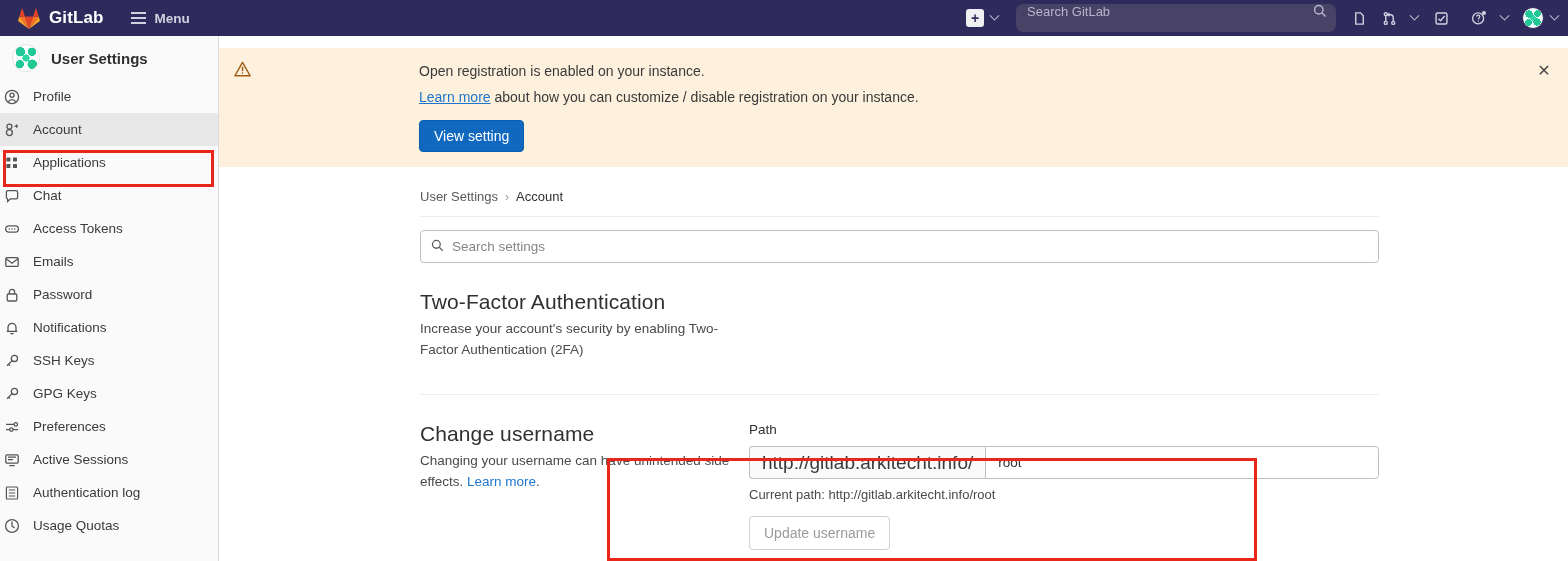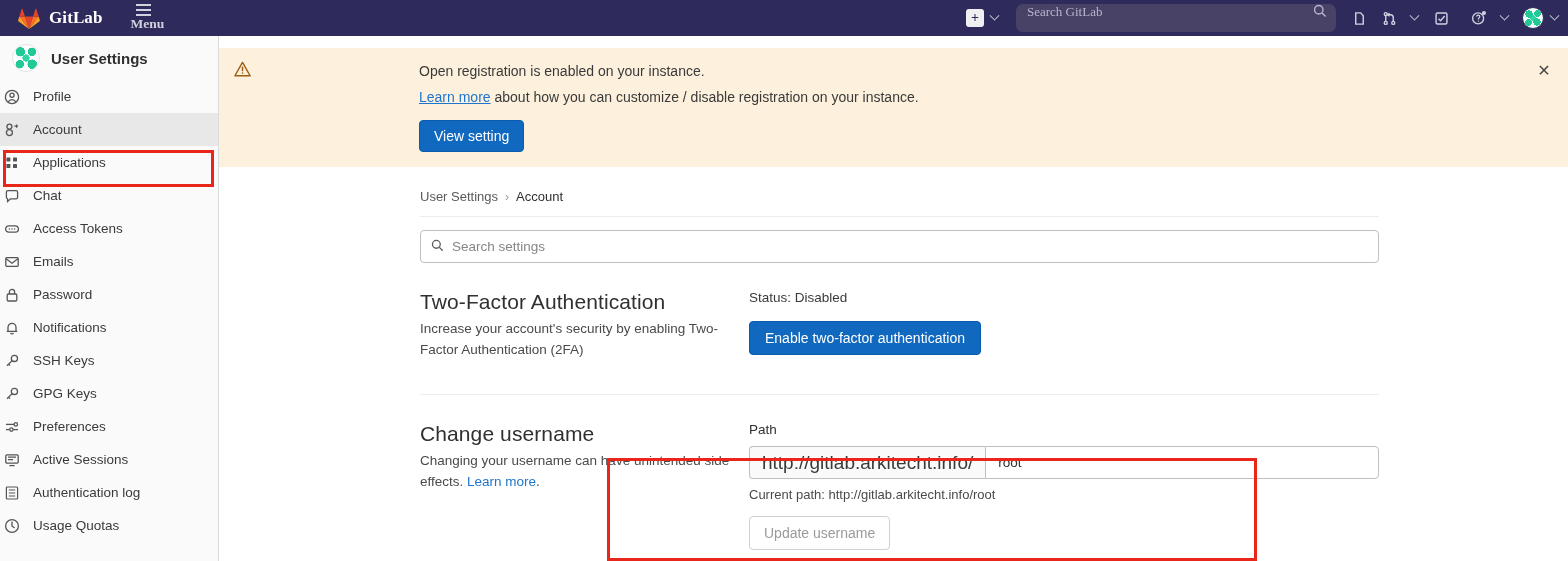--- a/index.html
+++ b/index.html
@@ -8,31 +8,31 @@
     font-family: "Liberation Sans", sans-serif;
     background: #fff;
     overflow: hidden;
   }
   .page { position: relative; width: 1568px; height: 561px; }
 
   
   .topbar {
     position: absolute; top: 0; left: 0; width: 1568px; height: 36px;
     background: #2e2a5b;
-    display: flex; align-items: center; font-family: Liberation Serif, serif;
+    display: flex; align-items: center;
   }
   .tb-logo { display:flex; align-items:center; margin-left: 18px; }
   .tb-logo svg { display:block; }
   .tb-brand {
     color:#fff; font-size: 17px; font-weight: 600; margin-left: 9px;
     letter-spacing: .1px;
   }
   .tb-menu {
     display:flex; align-items:center; margin-left: 28px; cursor:pointer;
-    color:#d2d1e0; font-size: 13.5px; font-weight: 600; flex-direction: column;
+    color:#d2d1e0; font-size: 13.5px; font-weight: 600;
   }
   .hamburger { display:inline-flex; flex-direction:column; gap:3px; margin-right:8px; }
   .hamburger i { display:block; width:15px; height:2px; background:#d2d1e0; }
 
   .tb-right { margin-left:auto; display:flex; align-items:center; height:36px; }
   .tb-plus {
     width:18px; height:18px; border-radius:3px; background:#f0f0f3;
     display:flex; align-items:center; justify-content:center;
     color:#2e2a5b; font-size:14px; line-height:1; font-weight:700; cursor:pointer;
   }
@@ -456,24 +456,20 @@
               <path d="M10.3 10.3 L14.4 14.4"></path>
           </svg>
         </span>
         <span class="ph">Search settings</span>
       </div>
 
       <div class="section">
         <div class="sec-left">
           <div class="sec-h">Two-Factor Authentication</div>
           <div class="sec-p">Increase your account's security by enabling Two-Factor Authentication (2FA)</div>
-        </div>
-        <div class="sec-right">
-          <div class="status-line">Status: Disabled</div>
-          <div class="btn-2fa">Enable two-factor authentication</div>
         </div>
       </div>
 
       <div class="rule2"></div>
 
       <div class="section">
         <div class="sec-left">
           <div class="sec-h">Change username</div>
           <div class="sec-p">
             <span>Changing your username can have unintended side effects. </span><a>Learn more</a><span>.</span>

